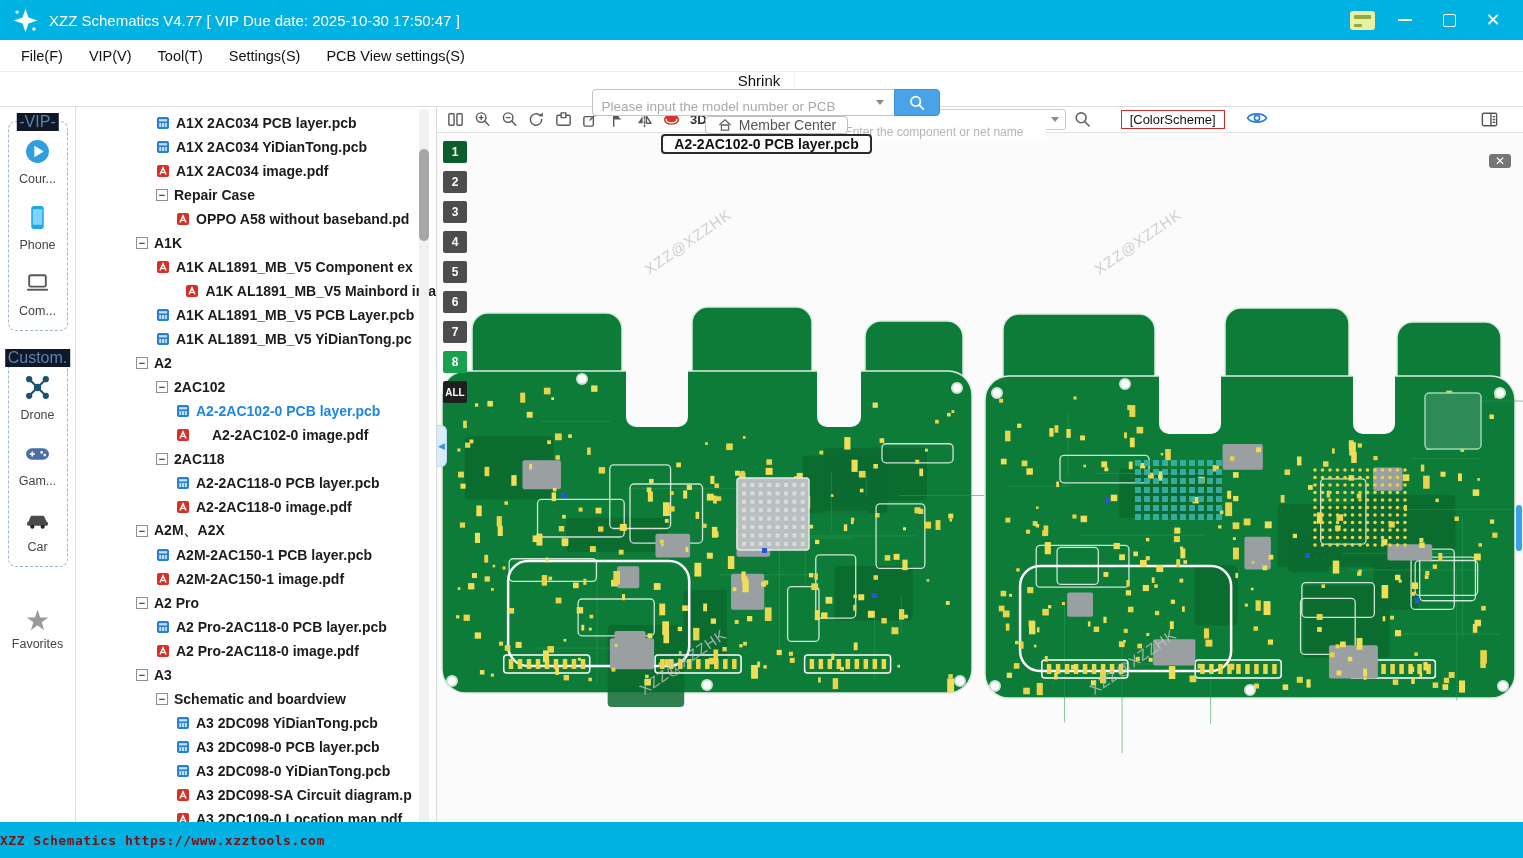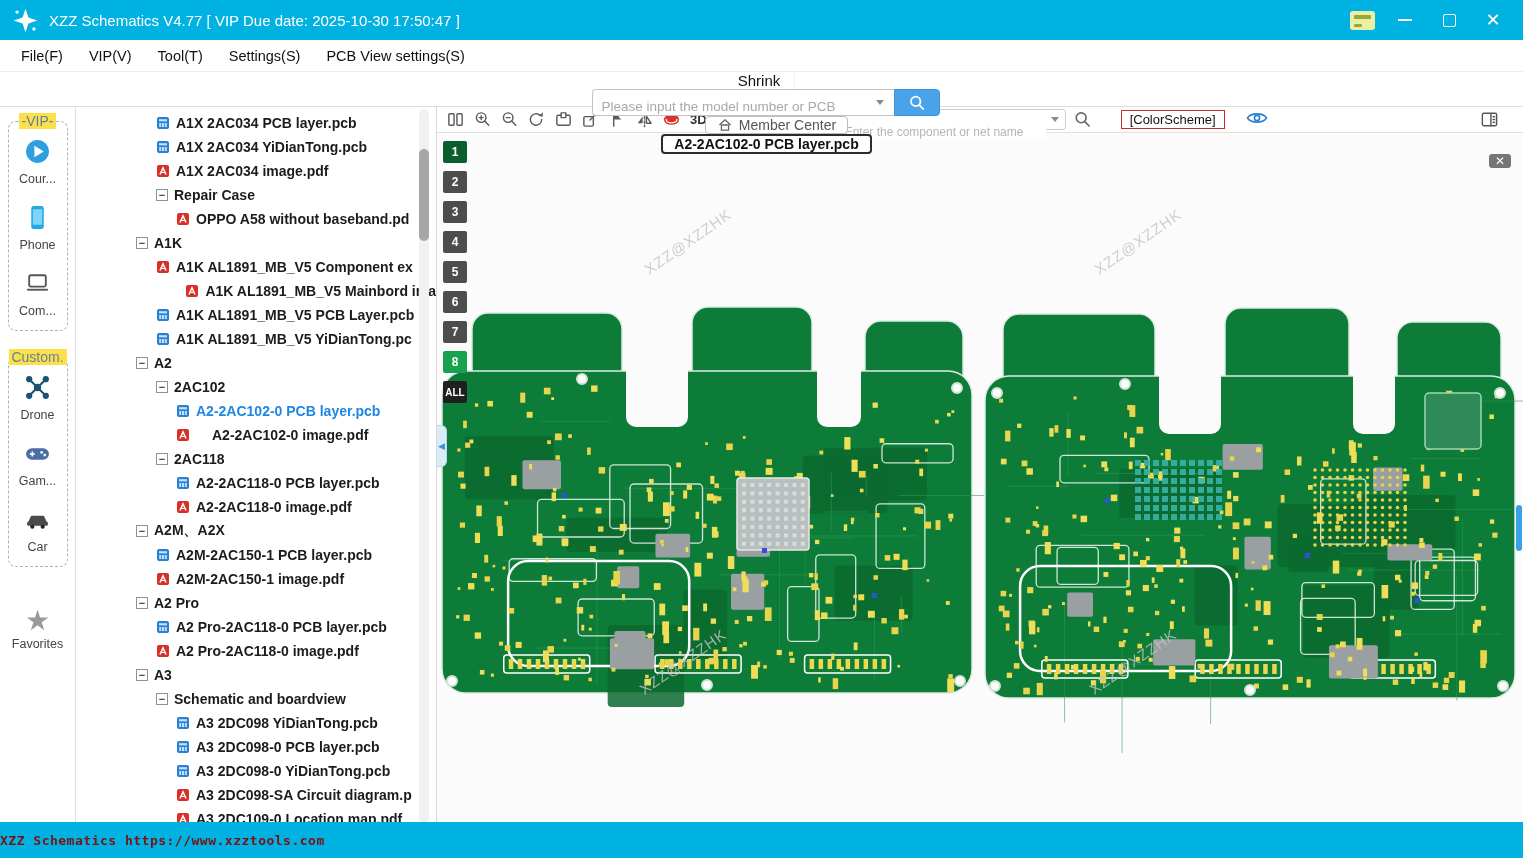--- a/index.html
+++ b/index.html
@@ -35,21 +35,21 @@
   .member-btn{margin-left:30px;height:26px;border:1px solid #bdbdbd;border-radius:4px;display:flex;align-items:center;gap:6px;padding:0 11px;color:#555;font-size:14px;background:#fff;}
   .doc-tab{margin-left:10px;height:26px;border:2px solid #2b2b2b;border-radius:4px;display:flex;align-items:center;padding:0 11px;font-size:14px;font-weight:700;color:#111;background:#fff;}
   .close-panel{margin-left:auto;margin-right:12px;width:22px;height:20px;background:#767676;border-radius:3px;display:flex;align-items:center;justify-content:center;color:#fff;font-size:12px;}
 
   
   .main{position:absolute;top:107px;left:0;width:100%;height:731px;display:flex;}
 
   
   .vip-sidebar{width:76px;border-right:1px solid #e0e0e0;padding-top:14px;display:flex;flex-direction:column;align-items:center;background:#fff;flex:0 0 auto;}
   .vip-group{width:60px;border:1px dashed #9fb6c9;border-radius:8px;margin-bottom:26px;padding:16px 0 12px;position:relative;display:flex;flex-direction:column;align-items:center;gap:18px;}
-  .vip-group-label{position:absolute;top:-9px;left:50%;transform:translateX(-50%);background:#fde047;font-size:14px;color:#5f82a8;padding:0 3px;white-space:nowrap;}
+  .vip-group-label{position:absolute;top:-9px;left:50%;transform:translateX(-50%);background:#0f172a;font-size:16px;color:#5f82a8;padding:0 3px;white-space:nowrap;}
   .vip-item{display:flex;flex-direction:column;align-items:center;gap:3px;}
   .vip-item .lbl{font-size:12.5px;color:#444;white-space:nowrap;}
   .fav{display:flex;flex-direction:column;align-items:center;gap:2px;margin-top:14px;}
   .star{font-size:28px;color:#9a9a9a;line-height:28px;}
   .fav .lbl{font-size:12.5px;color:#444;}
 
   
   .tree-panel{width:361px;position:relative;border-right:1px solid #d7d7d7;overflow:hidden;background:#fff;flex:0 0 auto;}
   .tree-rows{position:absolute;inset:0;padding-top:4px;}
   .tree-row{height:24px;display:flex;align-items:center;white-space:nowrap;overflow:hidden;font-weight:bold;}

